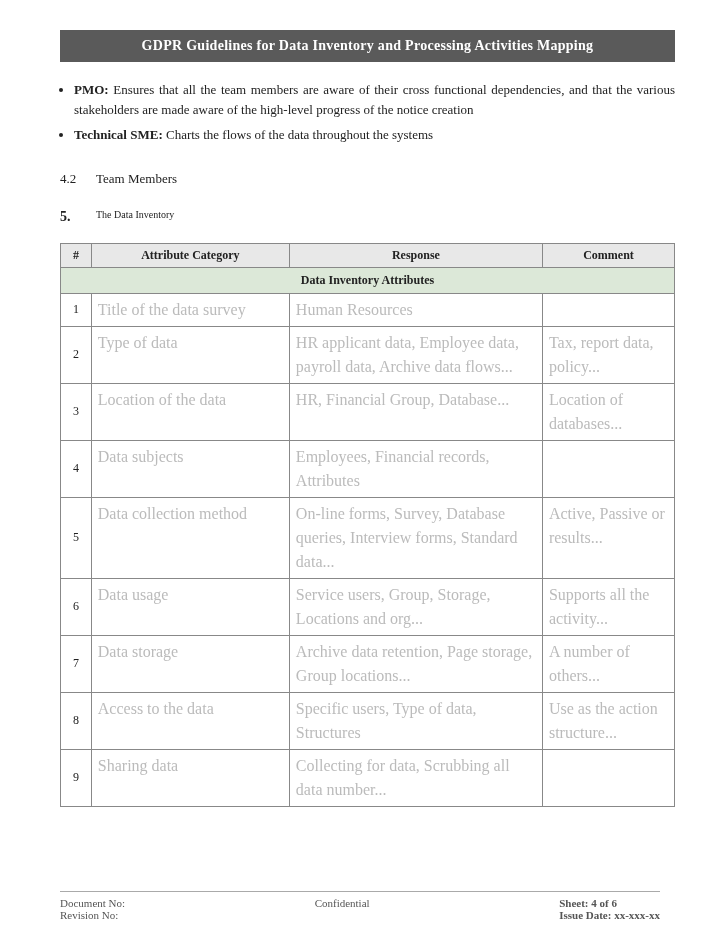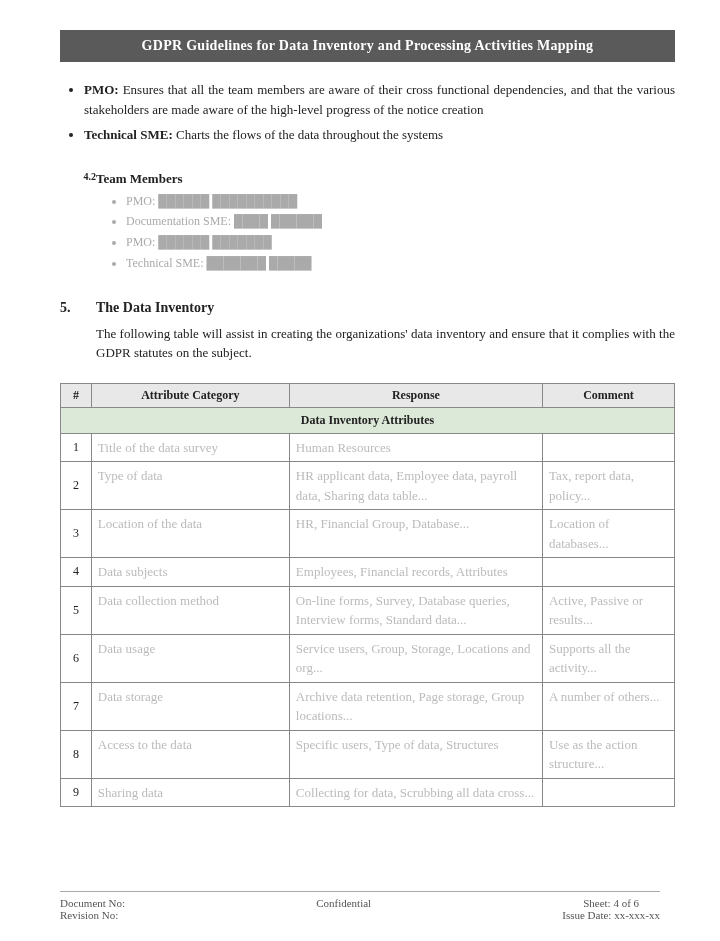--- a/index.html
+++ b/index.html
@@ -31,21 +31,21 @@
       text-align: center;
       font-weight: bold;
       font-size: 14px;
       padding: 8px 12px;
       margin-bottom: 18px;
       letter-spacing: 0.02em;
     }
 
     .bullet-list {
       list-style: disc;
-      margin-left: 24px;
+      margin-left: 14px;
       margin-bottom: 10px;
     }
 
     .bullet-list li {
       margin-bottom: 6px;
       line-height: 1.5;
       text-align: justify;
     }
 
     .bullet-list li strong {
@@ -59,47 +59,46 @@
       margin-top: 16px;
     }
 
     .section-num {
       font-weight: bold;
       font-size: 14px;
       min-width: 36px;
     }
 
     .section-title {
-      font-weight: bold;
-      font-size: 14px;
+      font-weight: normal;
+      font-size: 10px;
     }
 
     .section-body {
       margin-left: 36px;
       margin-bottom: 10px;
       line-height: 1.5;
       text-align: justify;
     }
 
     .subsection-heading {
       display: flex;
       align-items: flex-start;
       margin-top: 10px;
       margin-bottom: 6px;
     }
 
     .subsection-num {
-      font-weight: bold;
-      font-size: 10px;
+      font-weight: normal;
+      font-size: 13px;
       min-width: 36px;
-      text-align: right;
     }
 
     .subsection-title {
-      font-weight: bold;
+      font-weight: normal;
       font-size: 13px;
     }
 
     .sub-bullet-list {
       list-style: disc;
       margin-left: 66px;
       margin-bottom: 8px;
     }
 
     .sub-bullet-list li {
@@ -155,21 +154,21 @@
       padding: 5px;
     }
 
     .data-table td.row-num {
       text-align: center;
       vertical-align: middle;
     }
 
     .blurred-text {
       color: #bbb;
-      font-size: 13px;
+      font-size: 16px;
       line-height: 1.5;
     }
 
     .footer {
       position: absolute;
       bottom: 20px;
       left: 60px;
       right: 60px;
       border-top: 1px solid #aaa;
       padding-top: 5px;
@@ -179,21 +178,22 @@
       color: #555;
       gap: 16px;
     }
 
     .footer-left, .footer-center, .footer-right {
       display: flex;
       flex-direction: column;
     }
 
     .footer-right {
-      text-align: center;
+      text-align: left;
+      font-weight: bold;
     }
 
     .footer-center {
       text-align: left;
     }
   </style>
 </head>
 <body>
 
 <div class="page">
@@ -211,33 +211,26 @@
       <strong>Technical SME:</strong>
       <span> Charts the flows of the data throughout the systems</span>
     </li>
   </ul>
 
   <div class="subsection-heading">
     <span class="subsection-num">4.2</span>
     <span class="subsection-title">Team Members</span>
   </div>
 
-  <ul class="sub-bullet-list">
-    <li class="blurred-text">PMO: ██████ ██████████</li>
-    <li class="blurred-text">Documentation SME: ████ ██████</li>
-    <li class="blurred-text">PMO: ██████ ███████</li>
-    <li class="blurred-text">Technical SME: ███████ █████</li>
-  </ul>
 
   <div class="section-heading">
     <span class="section-num">5.</span>
     <span class="section-title">The Data Inventory</span>
   </div>
 
-  <div class="section-body">The following table will assist in creating the organizations' data inventory and ensure that it complies with the GDPR statutes on the subject.</div>
 
   <table class="data-table">
     <thead>
       <tr>
         <th class="col-hash">#</th>
         <th class="col-attr">Attribute Category</th>
         <th class="col-resp">Response</th>
         <th class="col-comment">Comment</th>
       </tr>
     </thead>
@@ -249,21 +242,21 @@
       <tr>
         <td class="row-num">1</td>
         <td><span class="blurred-text">Title of the data survey</span></td>
         <td><span class="blurred-text">Human Resources</span></td>
         <td></td>
       </tr>
 
       <tr>
         <td class="row-num">2</td>
         <td><span class="blurred-text">Type of data</span></td>
-        <td><span class="blurred-text">HR applicant data, Employee data, payroll data, Sharing data table...</span></td>
+        <td><span class="blurred-text">HR applicant data, Employee data, payroll data, Archive data flows...</span></td>
         <td><span class="blurred-text">Tax, report data, policy...</span></td>
       </tr>
 
       <tr>
         <td class="row-num">3</td>
         <td><span class="blurred-text">Location of the data</span></td>
         <td><span class="blurred-text">HR, Financial Group, Database...</span></td>
         <td><span class="blurred-text">Location of databases...</span></td>
       </tr>
 
@@ -298,21 +291,21 @@
       <tr>
         <td class="row-num">8</td>
         <td><span class="blurred-text">Access to the data</span></td>
         <td><span class="blurred-text">Specific users, Type of data, Structures</span></td>
         <td><span class="blurred-text">Use as the action structure...</span></td>
       </tr>
 
       <tr>
         <td class="row-num">9</td>
         <td><span class="blurred-text">Sharing data</span></td>
-        <td><span class="blurred-text">Collecting for data, Scrubbing all data cross...</span></td>
+        <td><span class="blurred-text">Collecting for data, Scrubbing all data number...</span></td>
         <td></td>
       </tr>
     </tbody>
   </table>
 
   <div class="footer">
     <div class="footer-left">
       <span>Document No:</span>
       <span>Revision No:</span>
     </div>

